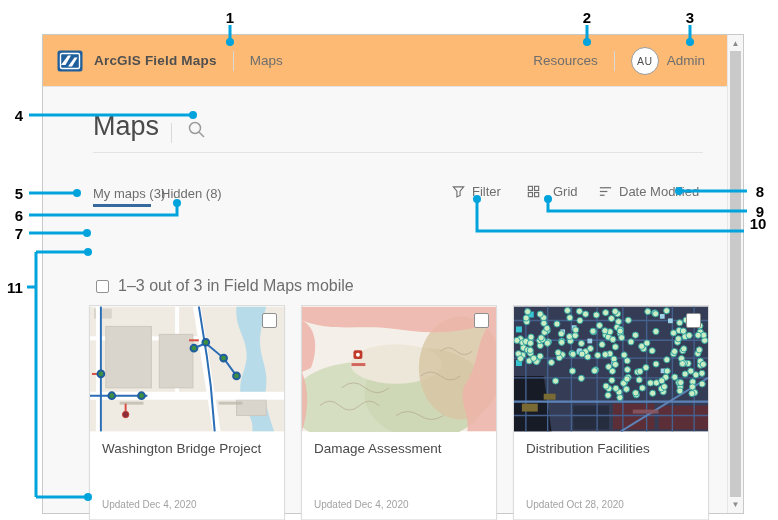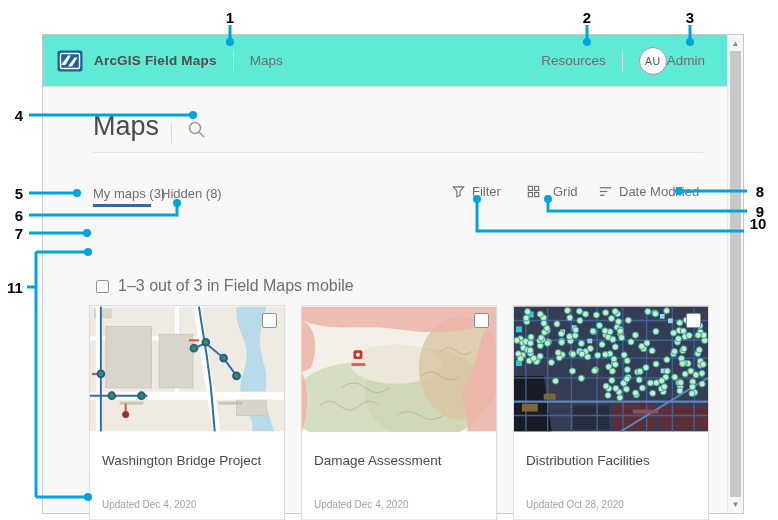--- a/index.html
+++ b/index.html
@@ -4,30 +4,30 @@
 <style>
   * { margin:0; padding:0; box-sizing:border-box; }
   html,body { width:778px; height:520px; background:#ffffff; overflow:hidden;
               font-family:"Liberation Sans", sans-serif; position:relative; }
 
   
   .frame { position:absolute; left:42px; top:34px; width:702px; height:480px;
            background:#ffffff; border:1px solid #c9c9c9; }
 
   
-  .header { position:absolute; left:0; top:0; right:16px; height:52px; background:#5eead4;
+  .header { position:absolute; left:0; top:0; right:16px; height:52px; background:#fdba74;
             border-bottom:1px solid #e2e2e2; display:flex; align-items:center;
             padding:0 22px 0 14px; }
   .app-title { margin-left:11px; font-size:13.5px; font-weight:700; color:#4f4f4f; letter-spacing:.2px; }
   .vdiv { width:1px; height:20px; background:#d9d9d9; margin:0 16px; }
   .nav-item { font-size:13.5px; color:#6e6e6e; cursor:pointer; }
   .header .spacer { flex:1; }
   .avatar { width:28px; height:28px; border:1px solid #9a9a9a; border-radius:50%;
             display:flex; align-items:center; justify-content:center;
-            font-size:10.5px; color:#4f4f4f; letter-spacing:.5px; background:#fff; }
+            font-size:10.5px; color:#4f4f4f; letter-spacing:.5px; margin-right:8px; background:#fff; }
 
   
   .content { position:absolute; left:0; top:52px; right:16px; bottom:0; background:#f8f8f8; }
 
   .page-title { position:absolute; left:50px; top:24px; font-size:27px; color:#4a4a4a; }
   .title-vdiv { position:absolute; left:128px; top:36px; width:1px; height:20px; background:#d9d9d9; }
   .search-btn { position:absolute; left:143px; top:32px; width:22px; height:22px; cursor:pointer; }
   .title-rule { position:absolute; left:50px; right:24px; top:65px; height:1px; background:#e3e3e3; }
 
   .tab { position:absolute; top:99px; font-size:13px; color:#6e6e6e; cursor:pointer; }
@@ -46,21 +46,21 @@
   .select-label { font-size:16px; color:#6e6e6e; }
 
   
   .card { position:absolute; top:218px; width:196px; height:248px; background:#fff;
           border:1px solid #dcdcdc; box-shadow:0 1px 2px rgba(0,0,0,.05); }
   .card-1 { left:46px; } .card-2 { left:258px; } .card-3 { left:470px; }
   .thumb { position:relative; width:194px; height:126px; overflow:hidden; cursor:pointer; }
   .thumb svg { display:block; }
   .thumb-check { position:absolute; top:7px; right:7px; width:15px; height:15px;
                  background:#fff; border:1px solid #8f8f8f; border-radius:2px; cursor:pointer; }
-  .card-title { position:absolute; left:12px; top:135px; right:10px; font-size:13.5px; color:#4a4a4a;margin-top:12px; }
+  .card-title { position:absolute; left:12px; top:135px; right:10px; font-size:13.5px; color:#4a4a4a; }
   .card-updated { position:absolute; left:12px; bottom:42px; font-size:10px; color:#a2a2a2; }
   .card-footer { position:absolute; left:0; right:0; bottom:0; height:33px; border-top:1px solid #e8e8e8;
                  display:flex; align-items:center; padding:0 12px; }
 
   
   .scrollbar { position:absolute; top:0; right:0; bottom:0; width:16px;
                background:#f6f6f6; border-left:1px solid #e6e6e6; }
   .sb-arrow { position:absolute; left:0; width:15px; height:15px; text-align:center;
               font-size:8px; line-height:15px; color:#8a8a8a; cursor:pointer; }
   .sb-up { top:1px; } .sb-down { bottom:1px; }

